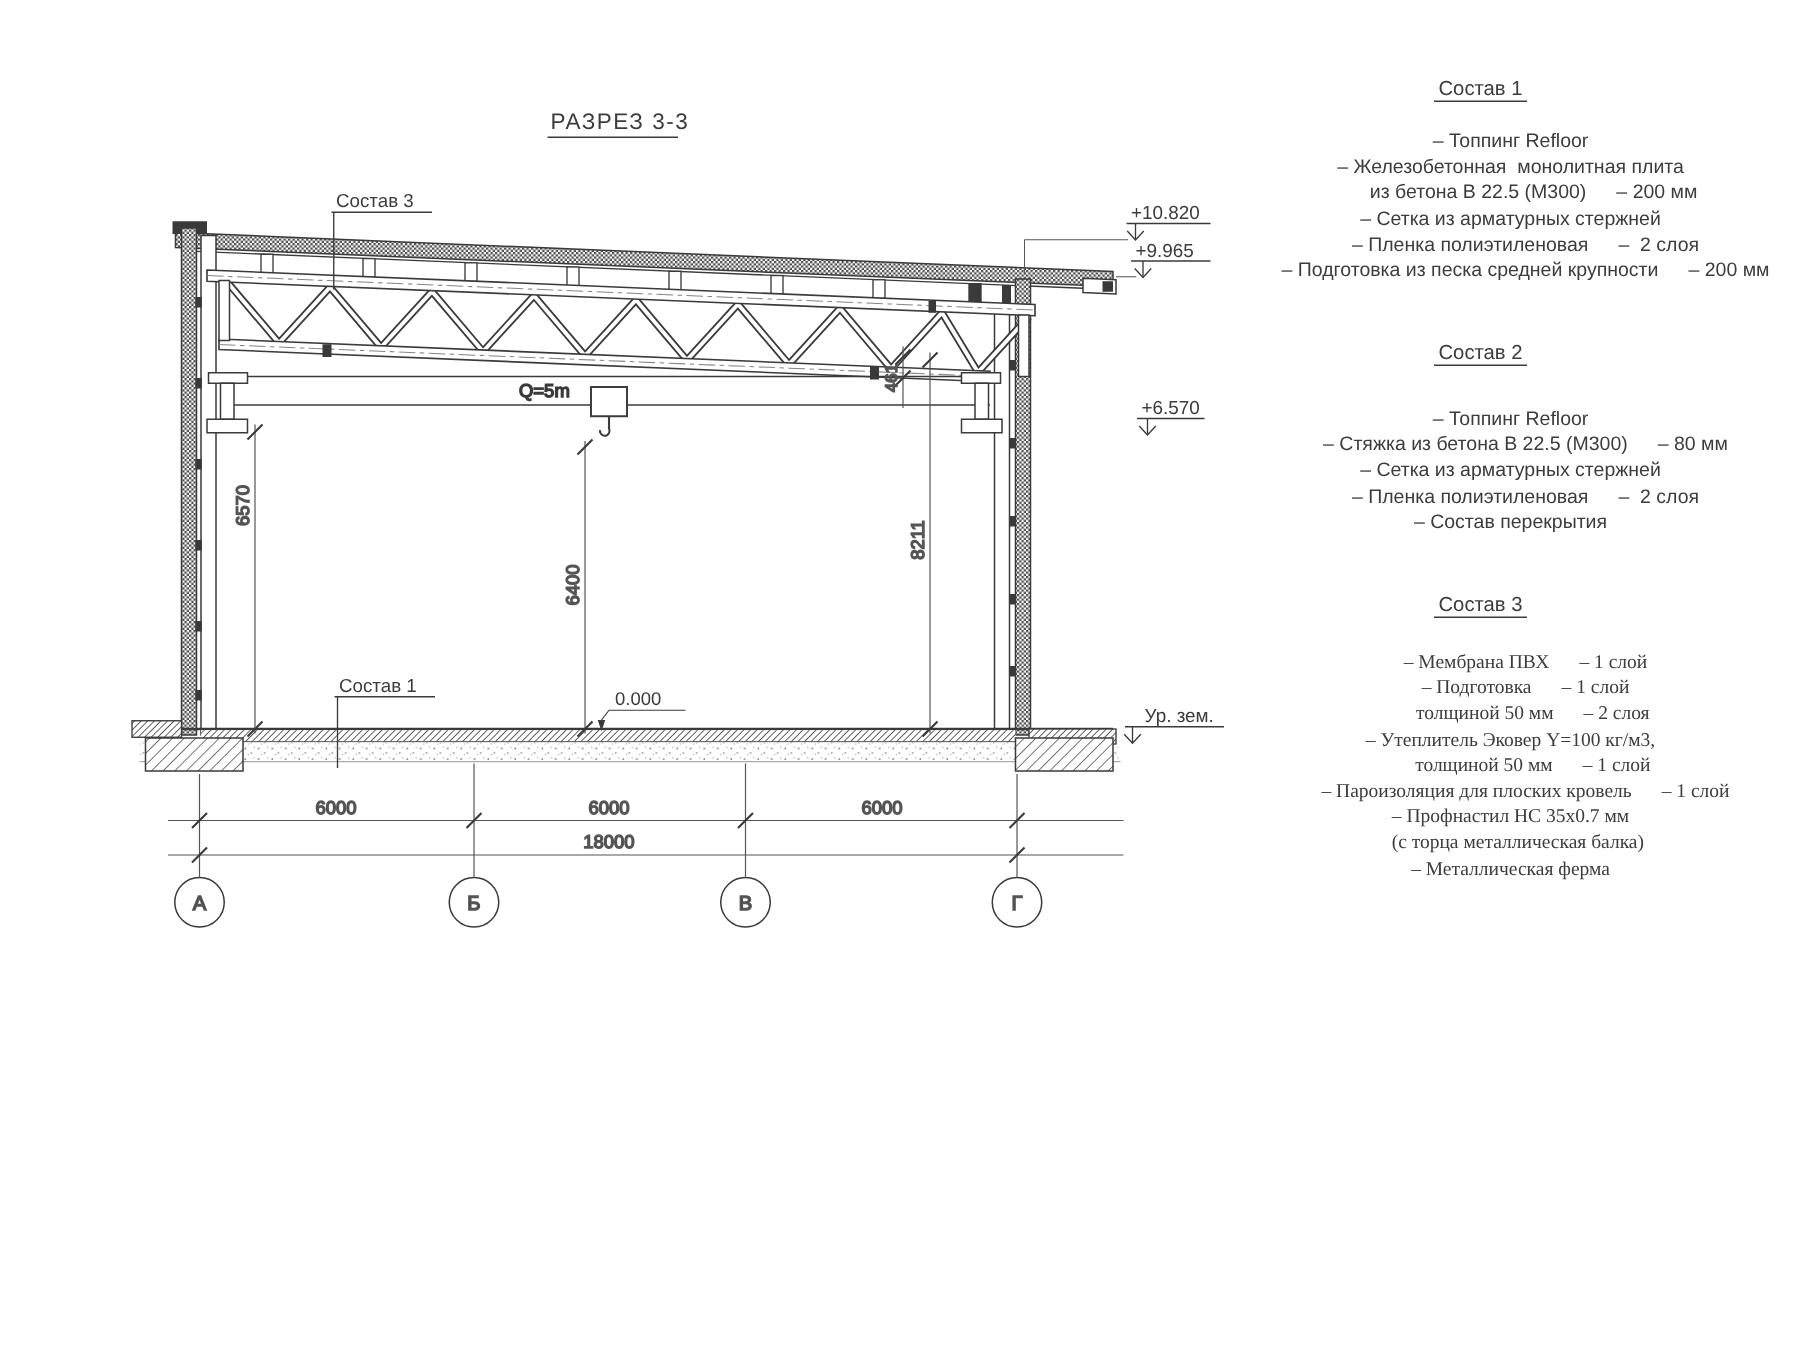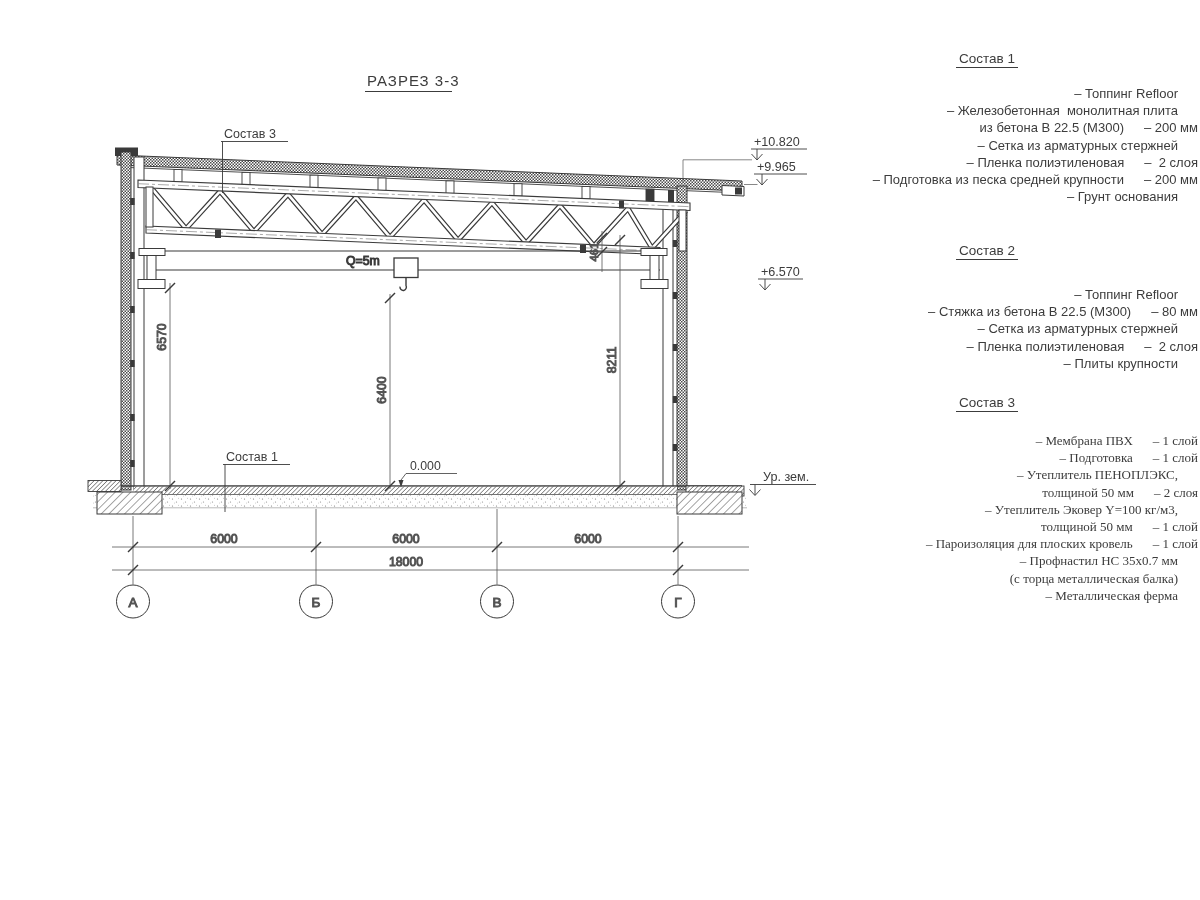--- a/index.html
+++ b/index.html
@@ -4,21 +4,21 @@
 <style>
   html,body{margin:0;padding:0;background:#fff;}
   #canvas{position:relative;width:1200px;height:900px;background:#ffffff;overflow:hidden;
           font-family:"Liberation Sans",sans-serif;color:#3c3c3c;}
   svg{position:absolute;left:0;top:0;}
   svg text{fill:#3c3c3c;font-family:"Liberation Sans",sans-serif;}
   .comp{position:absolute;left:836px;width:362px;font-size:13px;line-height:17.2px;}
   .comp-heading{width:302px;text-align:center;font-size:13.5px;height:16px;}
   .comp-heading span{border-bottom:1px solid #3c3c3c;padding:0 3px 1px;}
   .comp-lines{}
-  .comp-line{display:flex;justify-content:flex-end;height:17.2px;}
+  .comp-line{display:flex;justify-content:center;height:17.2px;}
   .comp-line .t{white-space:pre;}
   .comp-line .v{white-space:pre;text-align:right;margin-left:20px;}
   .m1 .comp-lines{margin-top:19px;}
   .m2 .comp-lines{margin-top:28px;}
   .m3 .comp-lines{margin-top:22px;font-family:Liberation Serif, serif;}
 </style>
 </head>
 <body>
 
 <div id="canvas">
@@ -252,69 +252,61 @@
           <span class="v"></span>
         </div>
     <div class="comp-line">
           <span class="t">– Пленка полиэтиленовая</span>
           <span class="v">–  2 слоя</span>
         </div>
     <div class="comp-line">
           <span class="t">– Подготовка из песка средней крупности</span>
           <span class="v">– 200 мм</span>
         </div>
-    <div class="comp-line">
-          <span class="t">– Грунт основания</span>
-          <span class="v"></span>
-        </div>
   </div>
 </div>
 
-<div class="comp m2" style="top:242px">
+<div class="comp m2" style="top:226px">
   <div class="comp-heading"><span>Состав 2</span></div>
   <div class="comp-lines">
     <div class="comp-line">
           <span class="t">– Топпинг Refloor</span>
           <span class="v"></span>
         </div>
     <div class="comp-line">
           <span class="t">– Стяжка из бетона В 22.5 (М300)</span>
           <span class="v">– 80 мм</span>
         </div>
     <div class="comp-line">
           <span class="t">– Сетка из арматурных стержней</span>
           <span class="v"></span>
         </div>
     <div class="comp-line">
           <span class="t">– Пленка полиэтиленовая</span>
           <span class="v">–  2 слоя</span>
         </div>
     <div class="comp-line">
-          <span class="t">– Плиты крупности</span>
+          <span class="t">– Состав перекрытия</span>
           <span class="v"></span>
         </div>
   </div>
 </div>
 
 <div class="comp m3" style="top:394px">
   <div class="comp-heading"><span>Состав 3</span></div>
   <div class="comp-lines">
     <div class="comp-line">
           <span class="t">– Мембрана ПВХ</span>
           <span class="v">– 1 слой</span>
         </div>
     <div class="comp-line">
           <span class="t">– Подготовка</span>
           <span class="v">– 1 слой</span>
         </div>
     <div class="comp-line">
-          <span class="t">– Утеплитель ПЕНОПЛЭКС,</span>
-          <span class="v"></span>
-        </div>
-    <div class="comp-line">
           <span class="t">   толщиной 50 мм</span>
           <span class="v">– 2 слоя</span>
         </div>
     <div class="comp-line">
           <span class="t">– Утеплитель Эковер Y=100 кг/м3,</span>
           <span class="v"></span>
         </div>
     <div class="comp-line">
           <span class="t">   толщиной 50 мм</span>
           <span class="v">– 1 слой</span>

